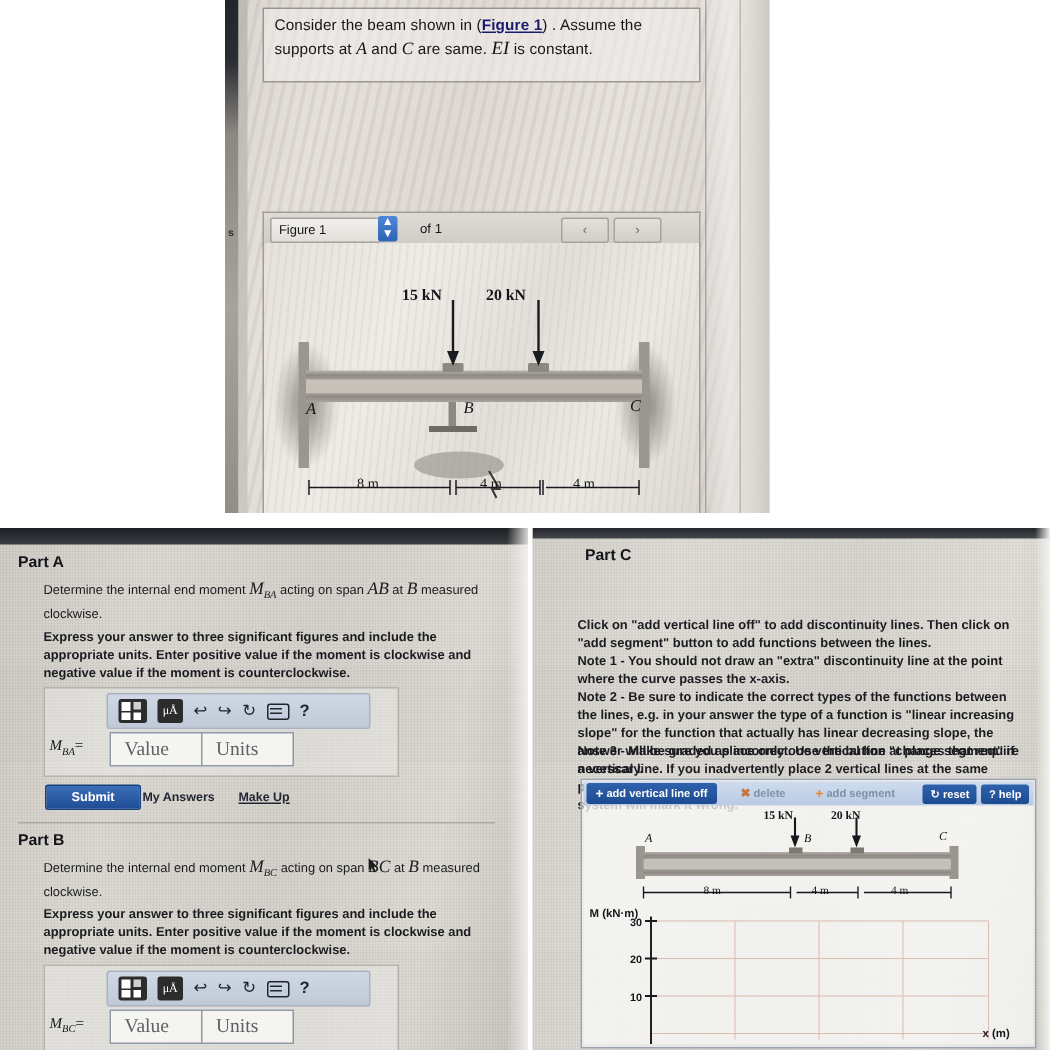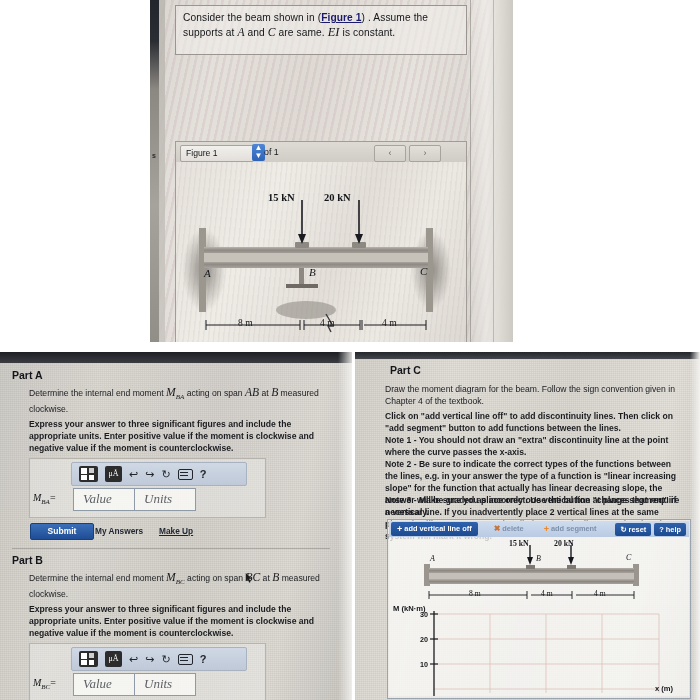--- a/index.html
+++ b/index.html
@@ -46,21 +46,21 @@
   .fig-sel{
     position:absolute;left:4px;top:3px;width:72px;height:15px;
     background:linear-gradient(180deg,#f2f0ec,#e2dfda);border:1px solid #a8a49d;border-radius:2px;
   }
   .fig-sel span{position:absolute;left:5px;top:2px;font-size:8.6px;color:#131418;}
   .fig-spin{
     position:absolute;left:76px;top:2px;width:13px;height:17px;border-radius:2px;
     background:linear-gradient(180deg,#4f86d6,#2f63b5);color:#fff;font-size:8px;
     text-align:center;line-height:8px;
   }
-  .fig-of{position:absolute;left:88px;top:5px;font-size:8.8px;color:#15161a;}
+  .fig-of{position:absolute;left:104px;top:5px;font-size:8.8px;color:#15161a;}
   .fig-nav{position:absolute;top:3px;width:30px;height:15px;
     background:linear-gradient(180deg,#e3e0da,#d2cfc9);border:1px solid #a8a49d;border-radius:2px;
     font-size:9px;color:#6d6a64;text-align:center;line-height:15px;}
   .fig-nav.prev{left:198px;}
   .fig-nav.next{left:233px;}
 
   .fig-body{
     position:absolute;left:25px;top:162px;width:290px;height:180px;
     border-left:1px solid #a19d96;border-right:1px solid #a19d96;
     background:linear-gradient(115deg,#e6e2db,#efece6 30%,#e3dfd8 55%,#ece9e2 75%,#ddd9d2);
@@ -102,21 +102,21 @@
   .tbtn2{width:17px;height:16px;border-radius:2px;background:#2c2c2c;color:#fff;font-size:8px;
     text-align:center;line-height:16px;font-family:"Liberation Serif",serif;}
   .ticon{font-size:11px;color:#22252b;line-height:1;}
   .kbd{width:13px;height:9px;border:1.4px solid #22252b;border-radius:2px;position:relative;}
   .kbd:after{content:"";position:absolute;left:1.5px;top:2px;width:8px;height:1.5px;background:#22252b;
     box-shadow:0 3px 0 #22252b;}
   .qmk{font-size:11px;font-weight:bold;color:#22252b;}
 
   .eqlabel{position:absolute;font-family:"Liberation Serif",serif;font-style:italic;font-size:10px;color:#15161a;}
   .field{position:absolute;height:21px;border:1px solid #8e9aa8;background:rgba(252,252,250,.75);}
-  .field span{position:absolute;left:9px;top:2px;font-family:"Liberation Serif",serif;font-style:italic;
+  .field span{position:absolute;left:9px;top:2px;font-family:"Liberation Serif",serif;
     font-size:13px;color:#5d6166;}
 
   .submit{position:absolute;width:62px;height:15px;border-radius:2px;
     background:linear-gradient(180deg,#3b6fb8,#1f4d95);border:1px solid #17407f;
     color:#fff;font-size:8.5px;font-weight:bold;text-align:center;line-height:15px;}
   .linktxt{position:absolute;font-size:8.3px;font-weight:bold;color:#1e2430;}
   .linktxt.u{text-decoration:underline;}
   .hrule{position:absolute;height:1px;background:rgba(120,118,112,.45);}
 
   
@@ -314,21 +314,20 @@
     <span>Units</span>
   </div>
 </div>
 
 <div class="photo blur" id="right-photo">
   <div class="noise"></div>
   <div class="topbar"></div>
   <div class="redge"></div>
 
   <div class="part-head" style="left:14px;top:12px;margin-left:21px;">Part C</div>
-  <div class="para" style="left:30px;top:31px;width:296px;">Draw the moment diagram for the beam. Follow the sign convention given in Chapter 4 of the textbook.</div>
   <div class="para bold" style="left:30px;top:58px;width:298px;">Click on "add vertical line off" to add discontinuity lines. Then click on "add segment" button to add functions between the lines.</div>
   <div class="para bold" style="left:30px;top:82px;width:298px;">Note 1 - You should not draw an "extra" discontinuity line at the point where the curve passes the x-axis.</div>
   <div class="para bold" style="left:30px;top:106px;width:298px;">Note 2 - Be sure to indicate the correct types of the functions between the lines, e.g. in your answer the type of a function is "linear increasing slope" for the function that actually has linear decreasing slope, the answer will be graded as incorrect. Use the button "change segment" if necessary.</div>
   <div class="para bold" style="left:30px;top:142px;width:298px;">Note 3 - Make sure you place only one vertical line at places that require a vertical line. If you inadvertently place 2 vertical lines at the same place, it will appear correct visually because the lines overlap, but the system will mark it wrong.</div>
 
   <div class="cwidget">
     <div class="ctoolbar">
       <div class="tb-item active">
         <span class="tb-plus">+</span>
         <span>add vertical line off</span>

